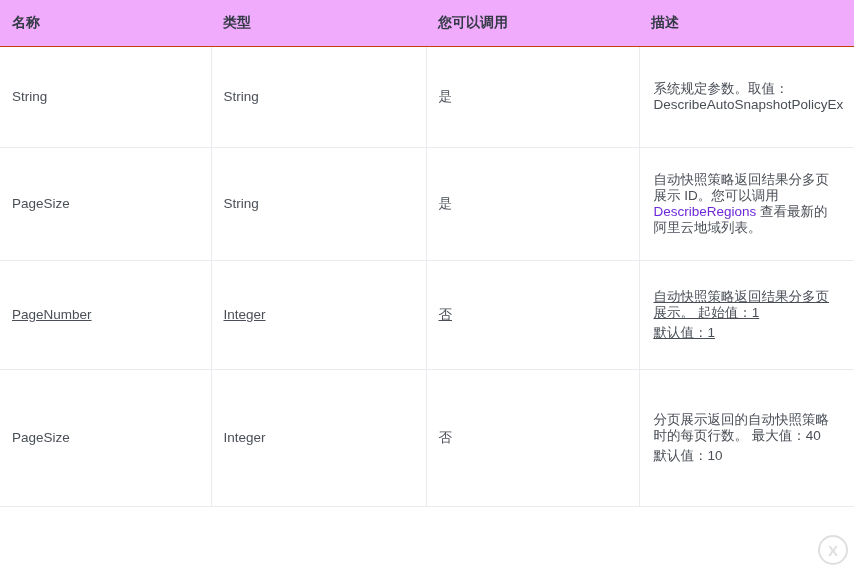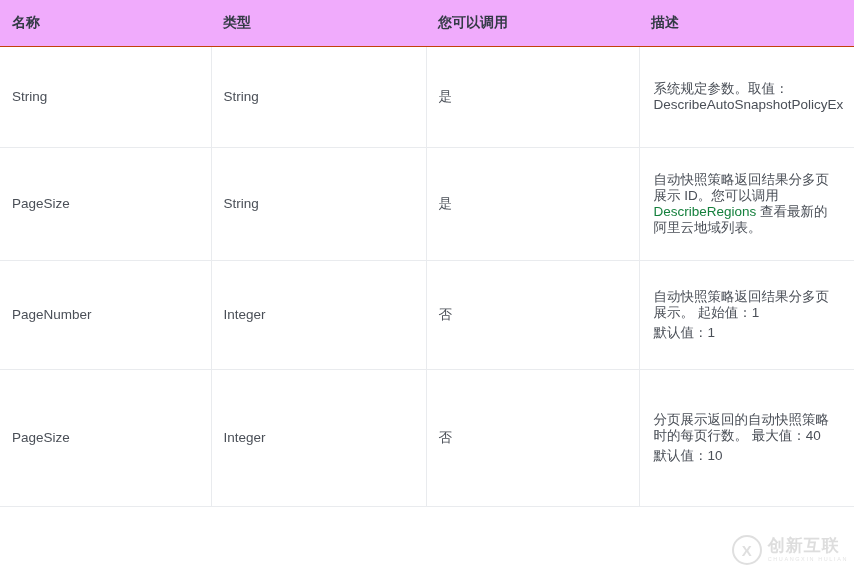--- a/index.html
+++ b/index.html
@@ -56,30 +56,30 @@
   }
 
   .cell-name { color: #4a4f57; white-space: nowrap; }
   .cell-type { color: #4a4f57; }
   .cell-req  { color: #4a4f57; }
 
   .desc-block { margin: 0; }
   .desc-block + .desc-block { margin-top: 4px; }
 
   a.doc-link {
-    color: #15803d;
+    color: #6d28d9;
     text-decoration: none;
     text-align: center;
   }
 
   
   tr.row-action  td { height: 76px; }
   tr.row-region  td { height: 88px; }
   tr.row-policy  td { height: 35px; }
-  tr.row-pagenum td { height: 84px; }
+  tr.row-pagenum td { height: 84px; text-decoration: underline; }
   tr.row-pagesize td { height: 112px; }
 
   .watermark {
     position: absolute;
     right: 6px;
     bottom: 6px;
     display: flex;
     align-items: center;
     gap: 6px;
     opacity: 0.45;
@@ -177,17 +177,13 @@
         <p class="desc-block">分页展示返回的自动快照策略时的每页行数。 最大值：40</p>
         <p class="desc-block">默认值：10</p>
       </td>
     </tr>
 
   </tbody>
 </table>
 
 <div class="watermark">
   <span class="wm-logo"></span>
-  <span class="wm-text">
-    <span class="wm-main">创新互联</span>
-    <span class="wm-sub">CHUANGXIN HULIAN</span>
-  </span>
 </div>
 
 </body></html>

